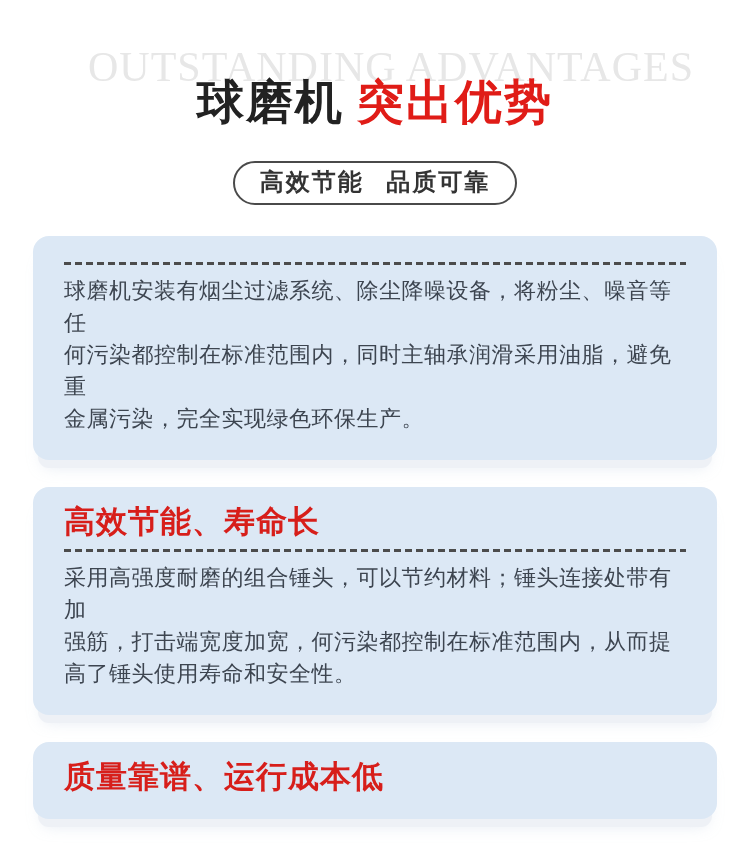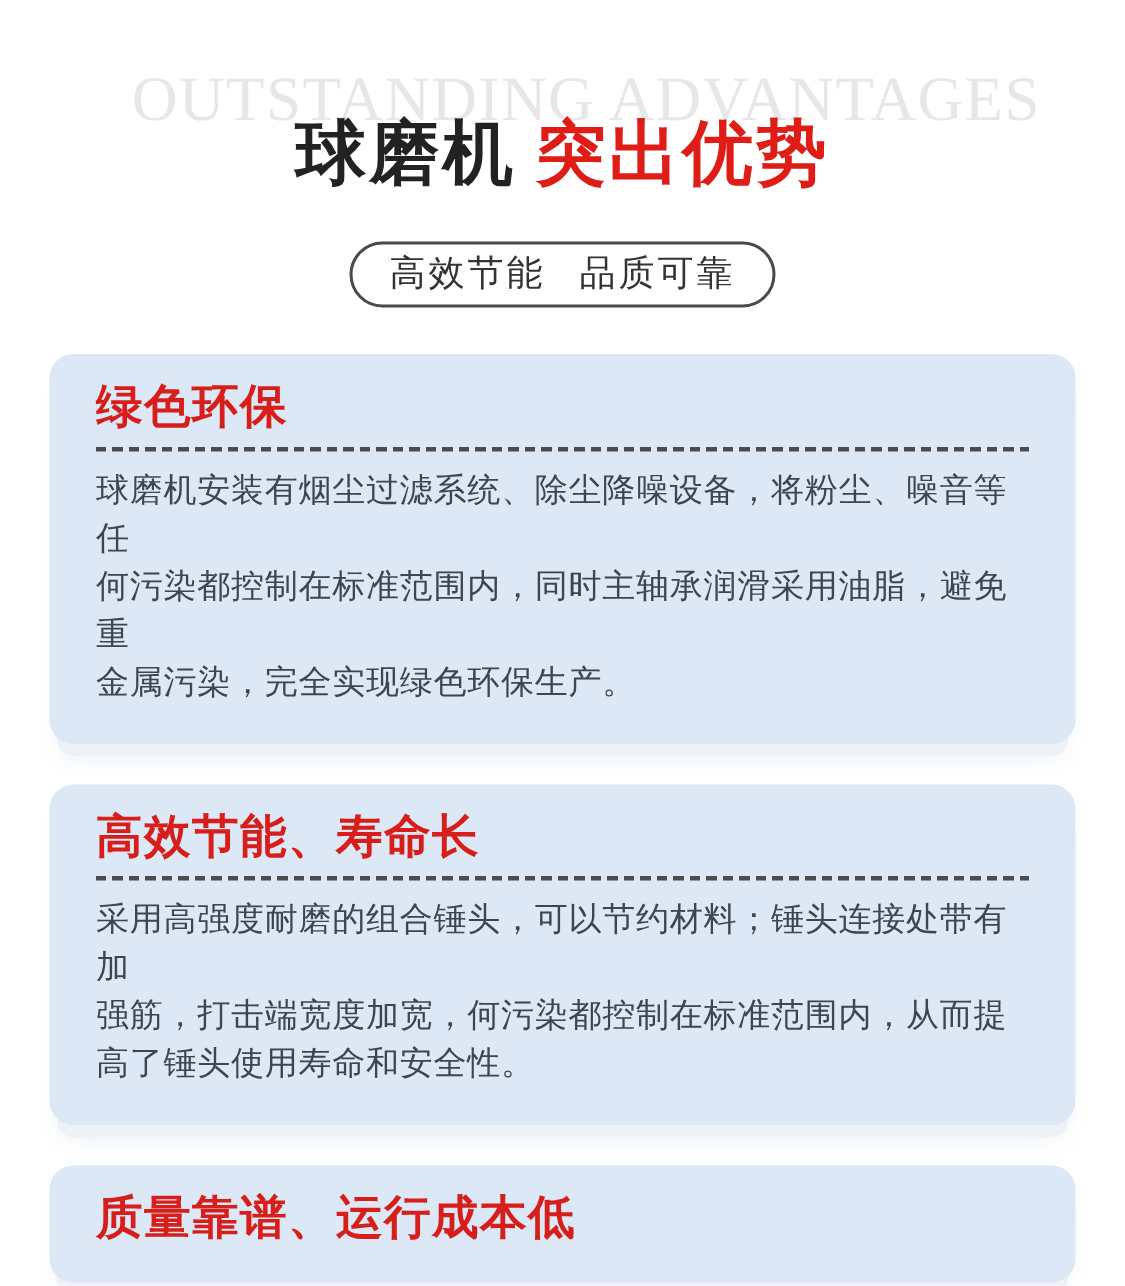--- a/index.html
+++ b/index.html
@@ -56,20 +56,21 @@
   .badge {
     display: inline-block;
     background: #ffffff;
     border: 2px solid #4a4a4a;
     border-radius: 22px;
     padding: 3px 25px 5px;
     font-size: 24px;
     color: #333333;
     letter-spacing: 2px;
     word-spacing: 14px;
+    font-weight: bold;
   }
   
   .cards {
     margin-top: 31px;
   }
   .card {
     position: relative;
     margin: 0 33px 27px;
     background: #dce8f5;
     border-radius: 16px;
@@ -105,21 +106,20 @@
     <span class="title-black">球磨机</span><span class="title-red">突出优势</span>
   </h1>
   <div class="badge-wrap">
     <span class="badge">高效节能 品质可靠</span>
   </div>
 </div>
 
 <div class="cards">
 
   <div class="card">
-    <div class="card-title">绿色环保</div>
     <div class="card-divider"></div>
     <div class="card-body">球磨机安装有烟尘过滤系统、除尘降噪设备，将粉尘、噪音等任
 何污染都控制在标准范围内，同时主轴承润滑采用油脂，避免重
 金属污染，完全实现绿色环保生产。</div>
   </div>
 
   <div class="card">
     <div class="card-title">高效节能、寿命长</div>
     <div class="card-divider"></div>
     <div class="card-body">采用高强度耐磨的组合锤头，可以节约材料；锤头连接处带有加

